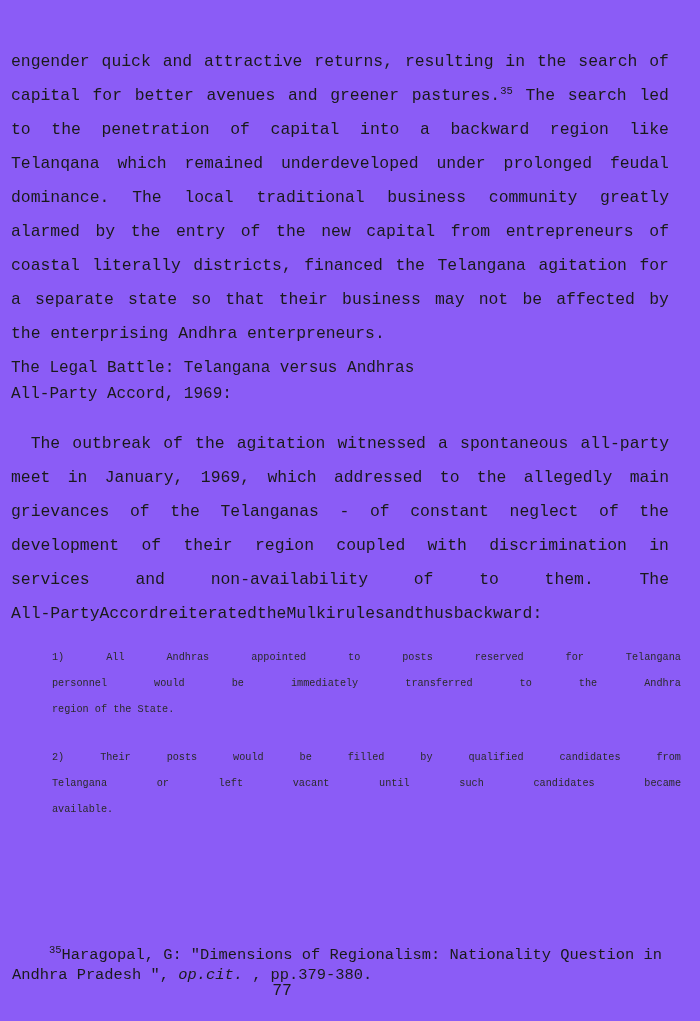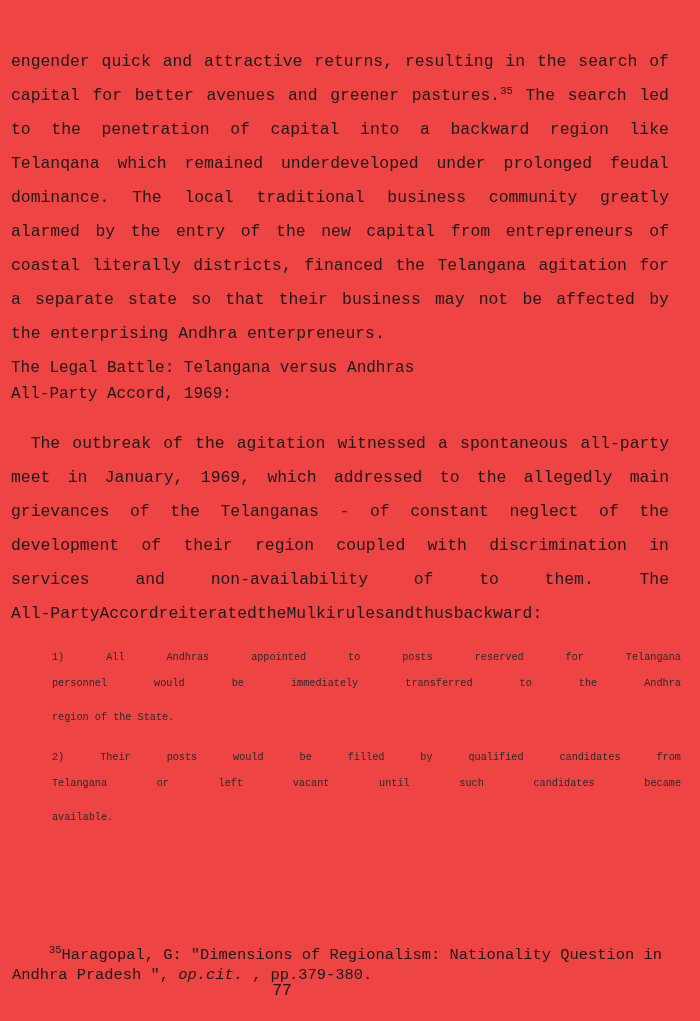--- a/index.html
+++ b/index.html
@@ -13,21 +13,21 @@
     position: relative;
     overflow: hidden;
     font-family: "Liberation Mono", "DejaVu Sans Mono", monospace;
     color: #1a1a1a;
     -webkit-font-smoothing: none;
   }
 
   .page {
     position: absolute;
     inset: 0;
-    background: #ef4444;
+    background: #8b5cf6;
   }
 
   
   .para {
     position: absolute;
     left: 11px;
     width: 658px;
   }
 
   .line {
@@ -65,21 +65,21 @@
   }
   .sline {
     display: flex;
     justify-content: space-between;
     font-size: 10.2px;
     line-height: 26px;
     height: 26px;
     white-space: pre;
     color: #2a2a2a;
   }
-  .sline.last { justify-content: flex-start; margin-top: 8px; }
+  .sline.last { justify-content: flex-start; }
   .sline > span { white-space: pre; }
 
   
   .footnote {
     position: absolute;
     left: 12px;
     width: 660px;
     font-size: 15.4px;
     line-height: 20px;
     white-space: pre-wrap;

